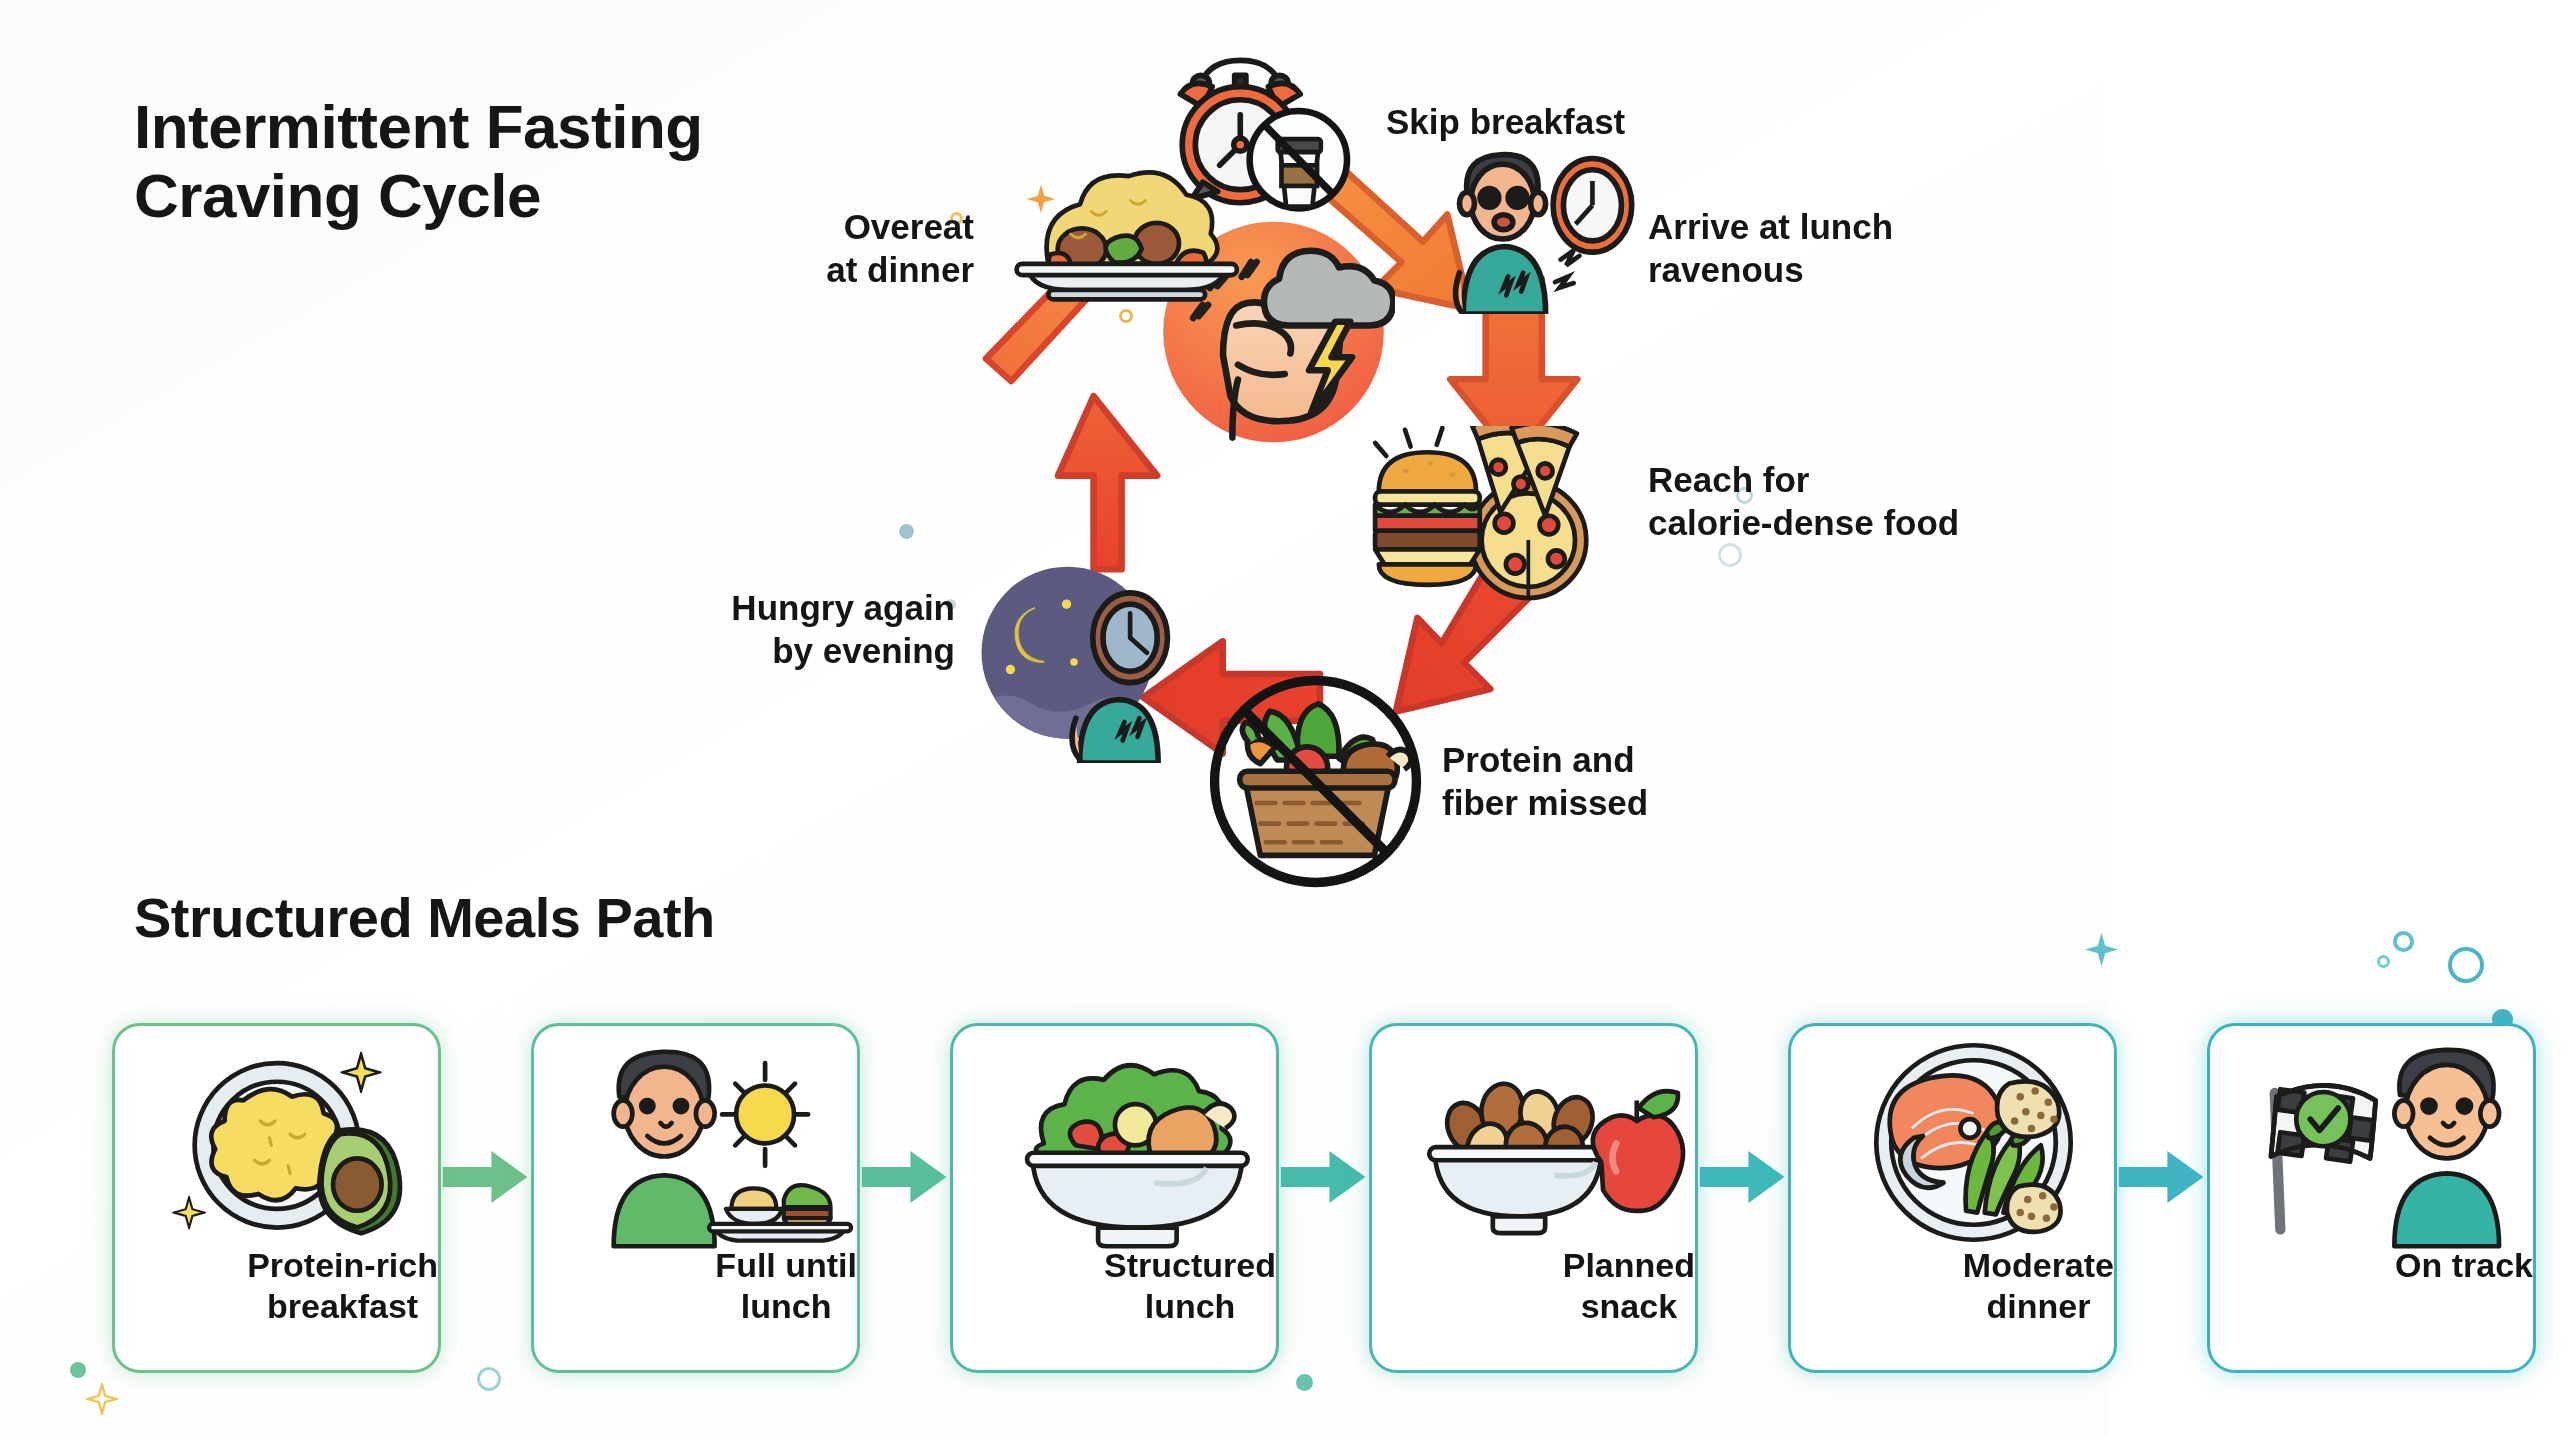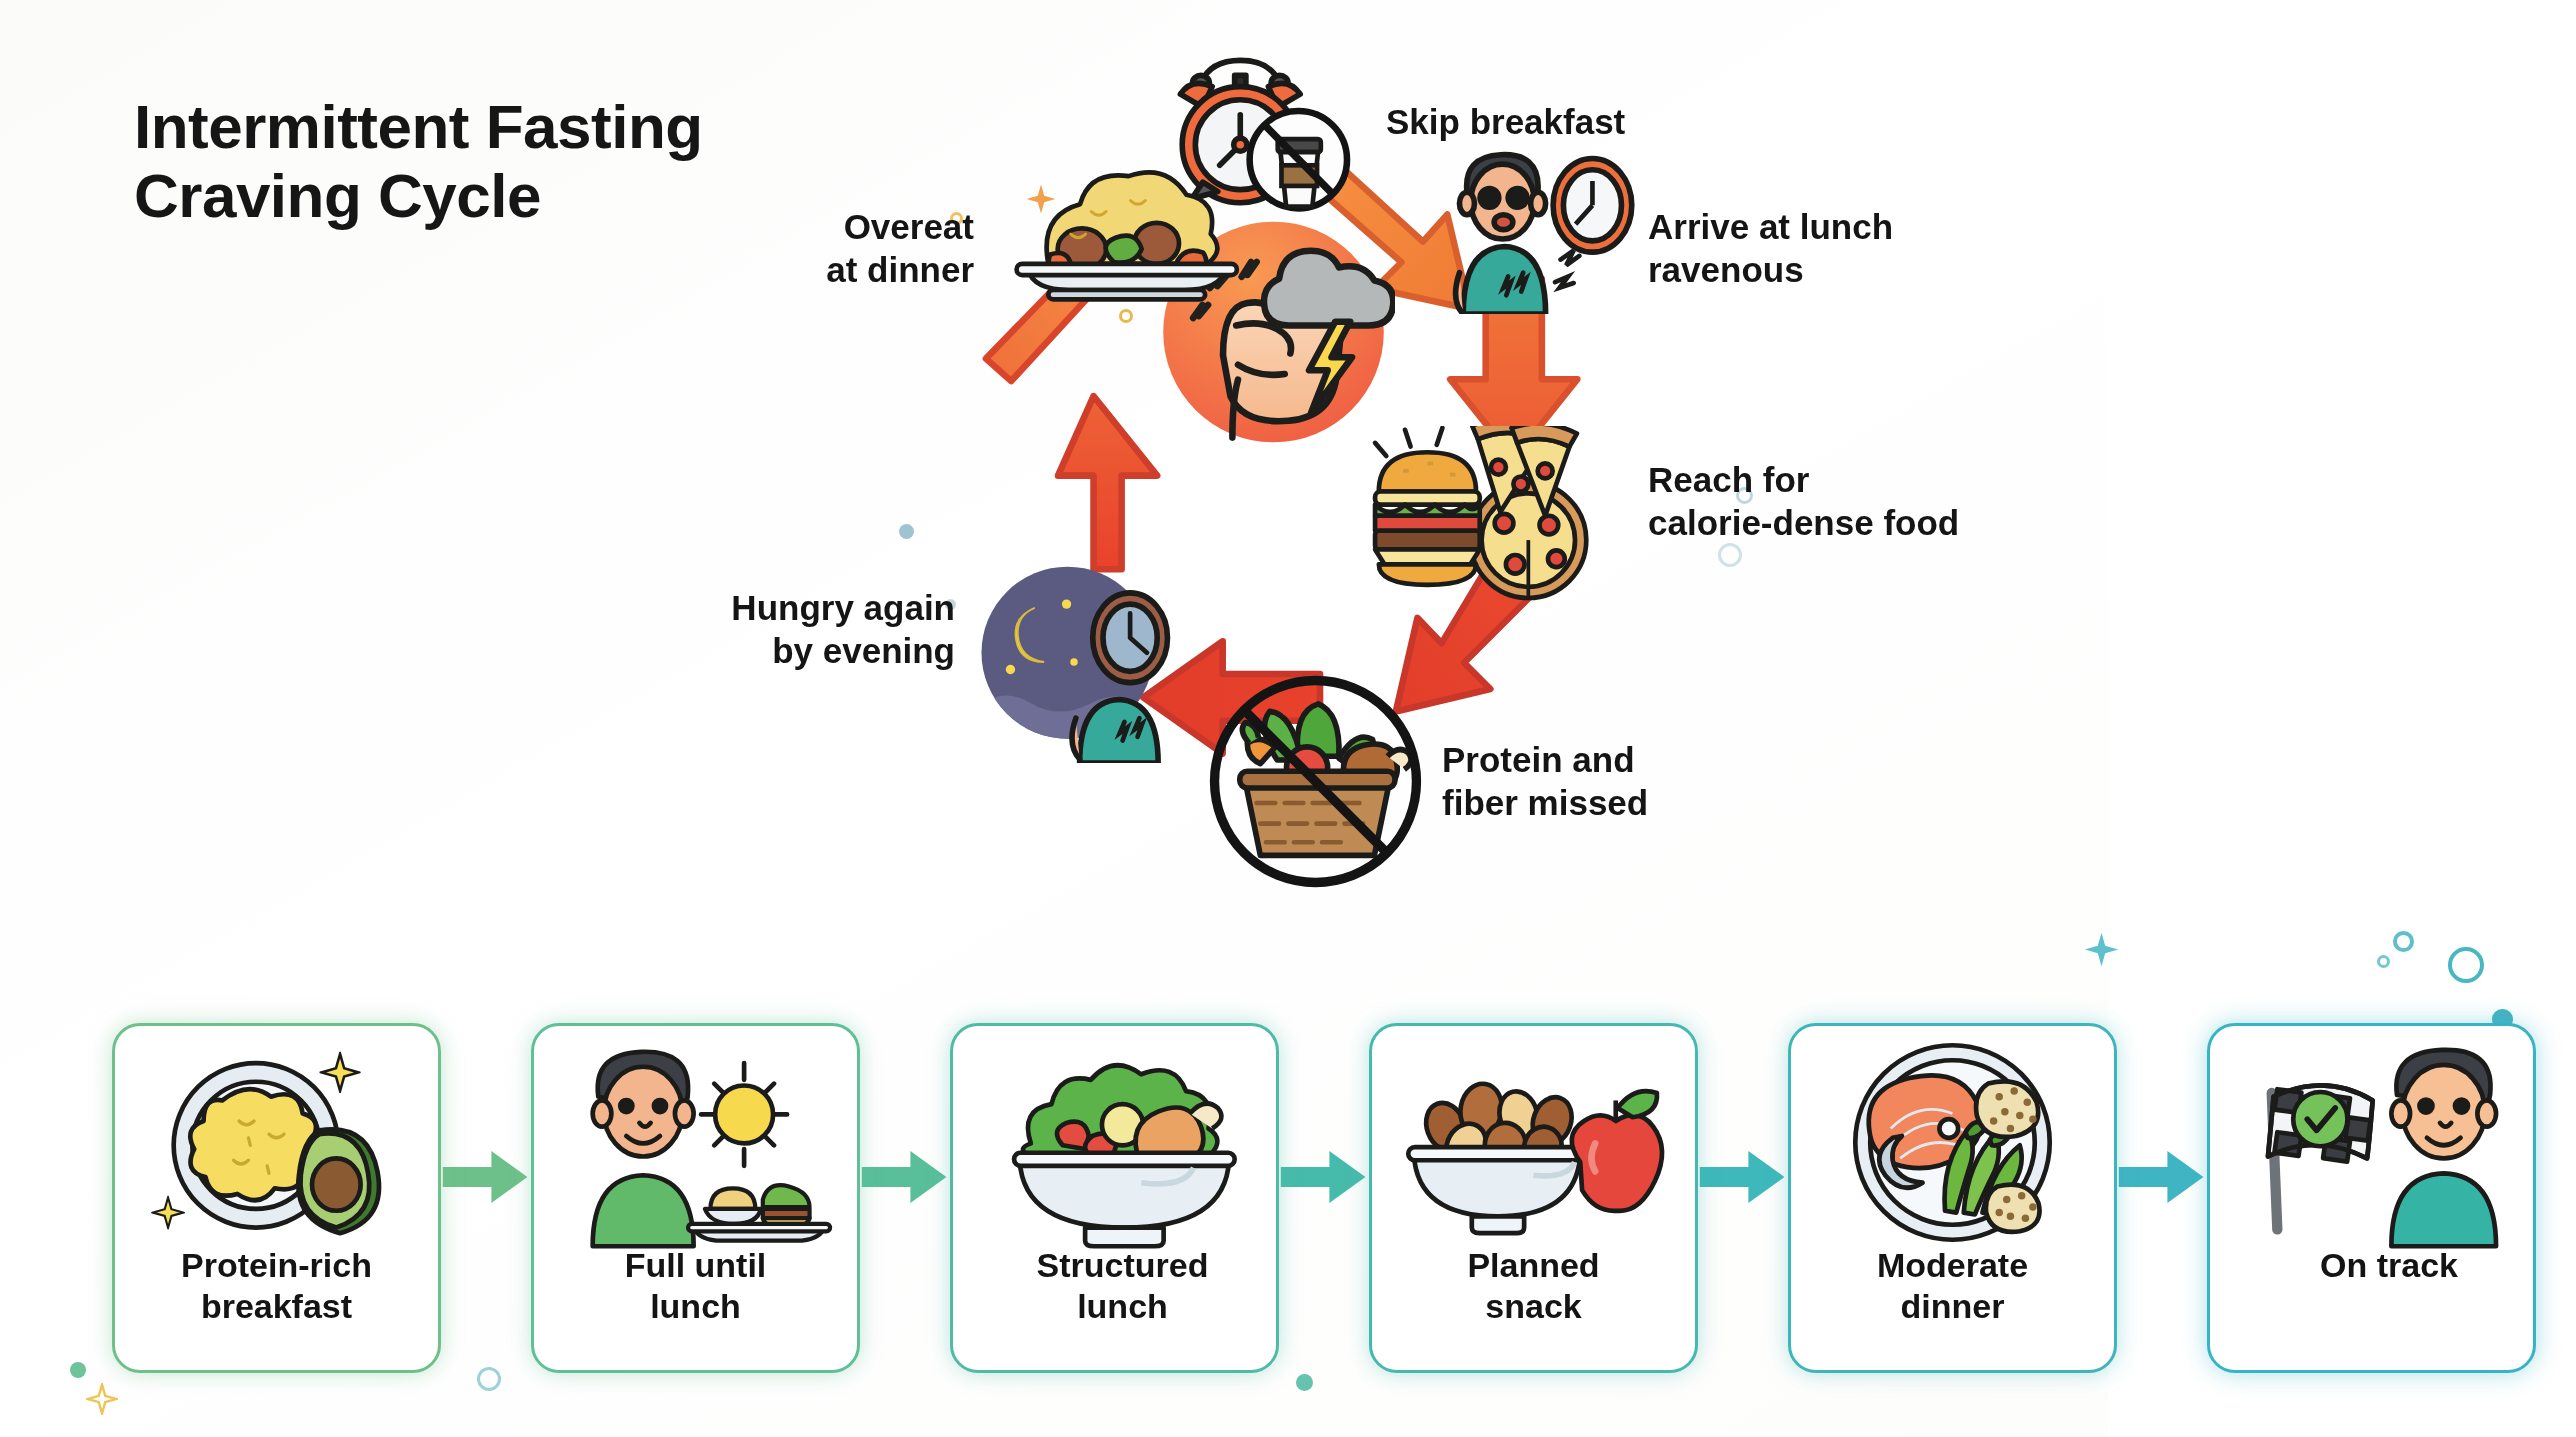--- a/index.html
+++ b/index.html
@@ -49,21 +49,21 @@
     width: 2368px; height: 374px;
     display: flex; align-items: center;
   }
   .card {
     position: relative;
     width: 329px; height: 350px;
     background: #ffffff;
     border-radius: 28px;
     border: 3.7px solid #6ec08a;
     display: flex; flex-direction: column;
-    align-items: center; justify-content: flex-start;
+    align-items: flex-end; justify-content: flex-start;
     flex: 0 0 auto;
     box-shadow: 0 0 20.6px rgba(110,192,138,0.35);
     margin-top: 42px;
   }
   .card-art {
     width: 281px; height: 215px;
     margin-top: 9.4px;
     display: flex; align-items: center; justify-content: center;
   }
   .card-label {
@@ -104,20 +104,21 @@
     </svg>
   <svg class="deco" style="left:2083px;top:931px;width:37px;height:37px;border-radius:0;" viewBox="0 0 40 40">
       <path d="M20 2 L24 16 L38 20 L24 24 L20 38 L16 24 L2 20 L16 16 Z" fill="#5ec0cc"></path>
     </svg>
   <svg class="deco" style="left:1025px;top:183px;width:32px;height:32px;border-radius:0;" viewBox="0 0 40 40">
       <path d="M20 2 L24 16 L38 20 L24 24 L20 38 L16 24 L2 20 L16 16 Z" fill="#f2a04c"></path>
     </svg>
 
   <div class="h-main" id="title-top">Intermittent Fasting
 Craving Cycle</div>
+  <div class="h-main" id="title-bottom">Structured Meals Path</div>
 
   <div id="cycle">
 
     <svg style="position:absolute;left:0;top:0;width:1460px;height:899px;" viewBox="0 0 1560 960">
       <defs>
         <linearGradient id="gA" x1="0" y1="1" x2="1" y2="0">
           <stop offset="0" stop-color="#ef6f3a"></stop>
             <stop offset="1" stop-color="#f89a4a"></stop>
         </linearGradient>
         <linearGradient id="gB" x1="0" y1="0" x2="1" y2="1">

